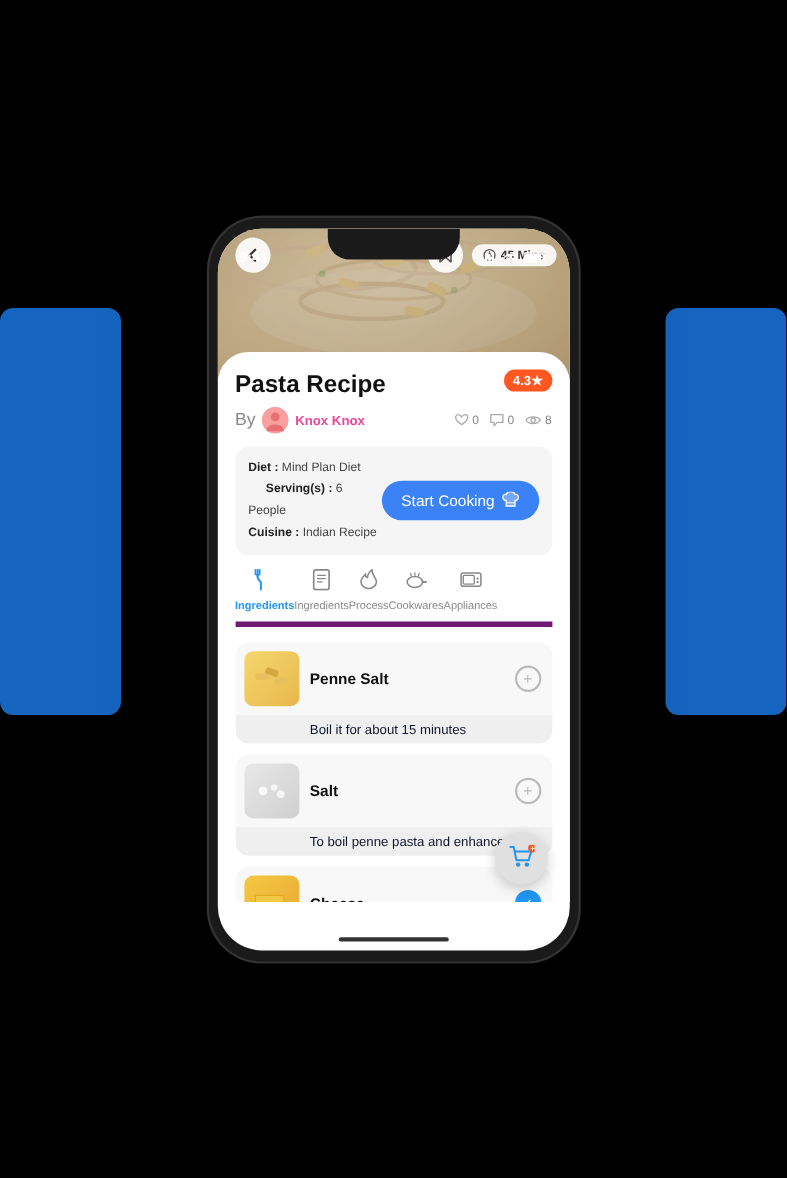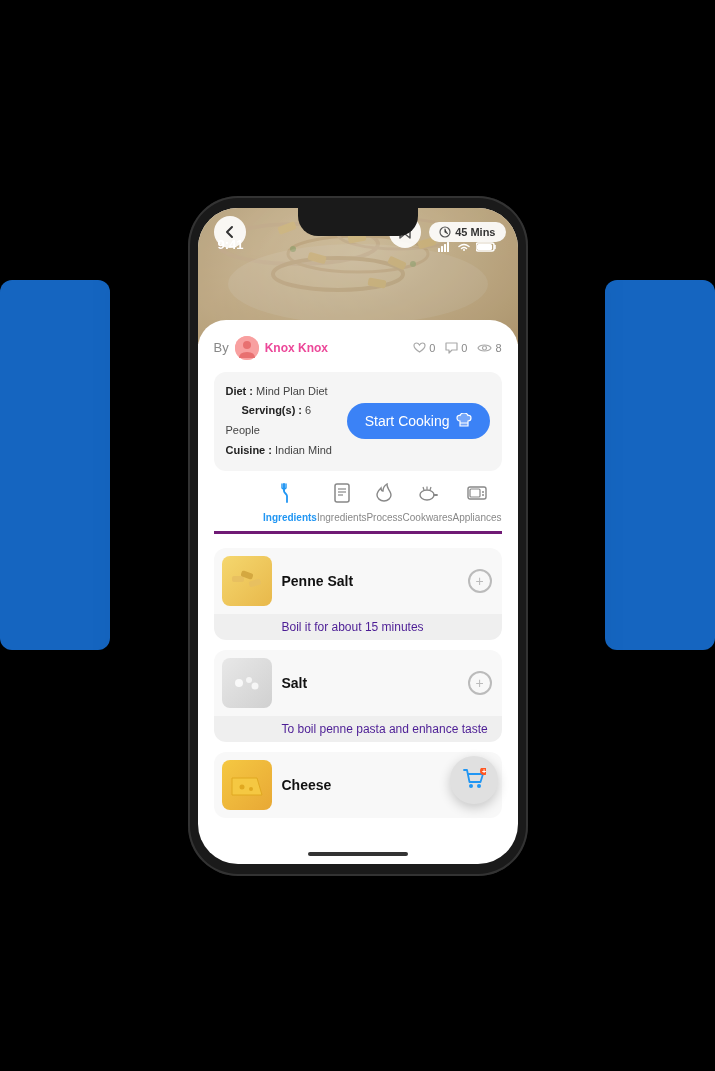--- a/index.html
+++ b/index.html
@@ -83,21 +83,21 @@
       align-items: center;
       justify-content: center;
     }
 
     
     .status-bar {
       position: relative;
       height: 44px;
       background: rgba(255,255,255,0.0);
       display: flex;
-      align-items: flex-end;
+      align-items: center;
       justify-content: space-between;
       padding: 0 20px;
       z-index: 50;
     }
     .status-time {
       font-size: 13px;
       font-weight: 700;
       color: #fff;
       margin-top: 8px;
     }
@@ -228,21 +228,21 @@
       margin-bottom: 12px;
     }
 
     .author-left {
       display: flex;
       align-items: center;
       gap: 6px;
     }
 
     .author-by {
-      font-size: 13px;
+      font-size: 16px;
       color: #888;
     }
 
     .author-avatar {
       width: 24px;
       height: 24px;
       border-radius: 50%;
       background: linear-gradient(135deg, #ff9a9e, #fad0c4);
       display: flex;
       align-items: center;
@@ -304,23 +304,23 @@
       align-items: center;
       gap: 6px;
       cursor: pointer;
       white-space: nowrap;
       text-align: center;
     }
 
     
     .tabs {
       display: flex;
-      justify-content: flex-end;
+      justify-content: flex-start;
       margin-bottom: 14px;
-      border-bottom: 3px solid #701a75;
+      border-bottom: 5px solid #701a75;
       padding-bottom: 8px;
     }
 
     .tab-item {
       display: flex;
       flex-direction: column;
       align-items: center;
       gap: 4px;
       cursor: pointer;
     }
@@ -398,21 +398,21 @@
       justify-content: center;
       font-size: 12px;
       color: #fff;
       flex-shrink: 0;
     }
 
     .ingredient-desc {
       background: #EFEFEF;
       padding: 6px 10px 6px 68px;
       font-size: 12px;
-      color: #4c1d95;
+      color: #0f172a;
       border-radius: 0 0 12px 12px;
     }
 
     
     .img-pasta {
       background: linear-gradient(135deg, #f5d76e, #e8b84b);
       display: flex;
       align-items: center;
       justify-content: center;
       font-size: 22px;
@@ -549,20 +549,26 @@
               <circle cx="6" cy="6" r="5" stroke="#555" stroke-width="1.2" fill="none"></circle>
               <path d="M6 3 L6 6 L8.5 7.5" stroke="#555" stroke-width="1.2" stroke-linecap="round"></path>
             </svg>
             <span>45 Mins</span>
           </div>
         </div>
       </div>
 
       <div class="content">
 
+        <div class="title-row">
+          <span class="recipe-title">Pasta Recipe</span>
+          <div class="rating-badge">
+            <span>4.3★</span>
+          </div>
+        </div>
 
         <div class="author-row">
           <div class="author-left">
             <span class="author-by">By</span>
             <div class="author-avatar">
               <svg width="24" height="24" viewBox="0 0 24 24">
                 <circle cx="12" cy="12" r="12" fill="#f8a0a0"></circle>
                 <circle cx="12" cy="9" r="4" fill="#e87070"></circle>
                 <path d="M4 22 Q4 16 12 16 Q20 16 20 22" fill="#e87070"></path>
               </svg>
@@ -597,21 +603,21 @@
             <div>
               <span class="info-label">Diet :</span>
               <span>Mind Plan Diet</span>
               <span style="margin-left:16px;text-align:right;">
                 <span class="info-label">Serving(s) :</span>
                 <span>6 People</span>
               </span>
             </div>
             <div>
               <span class="info-label">Cuisine :</span>
-              <span>Indian Mind</span>
+              <span>Indian Recipe</span>
             </div>
           </div>
           <button class="start-cooking-btn">
             <span>Start Cooking</span>
             <svg width="16" height="16" viewBox="0 0 16 16">
               <path d="M4 13 L4 8 C2 8 1 6.5 1 5 C1 3 2.5 2 4 2.5 C4.5 1 6 0 8 0 C10 0 11.5 1 12 2.5 C13.5 2 15 3 15 5 C15 6.5 14 8 12 8 L12 13 Z" stroke="white" stroke-width="1.2" fill="rgba(255,255,255,0.3)"></path>
               <line x1="4" y1="10" x2="12" y2="10" stroke="white" stroke-width="1"></line>
             </svg>
           </button>
         </div>

